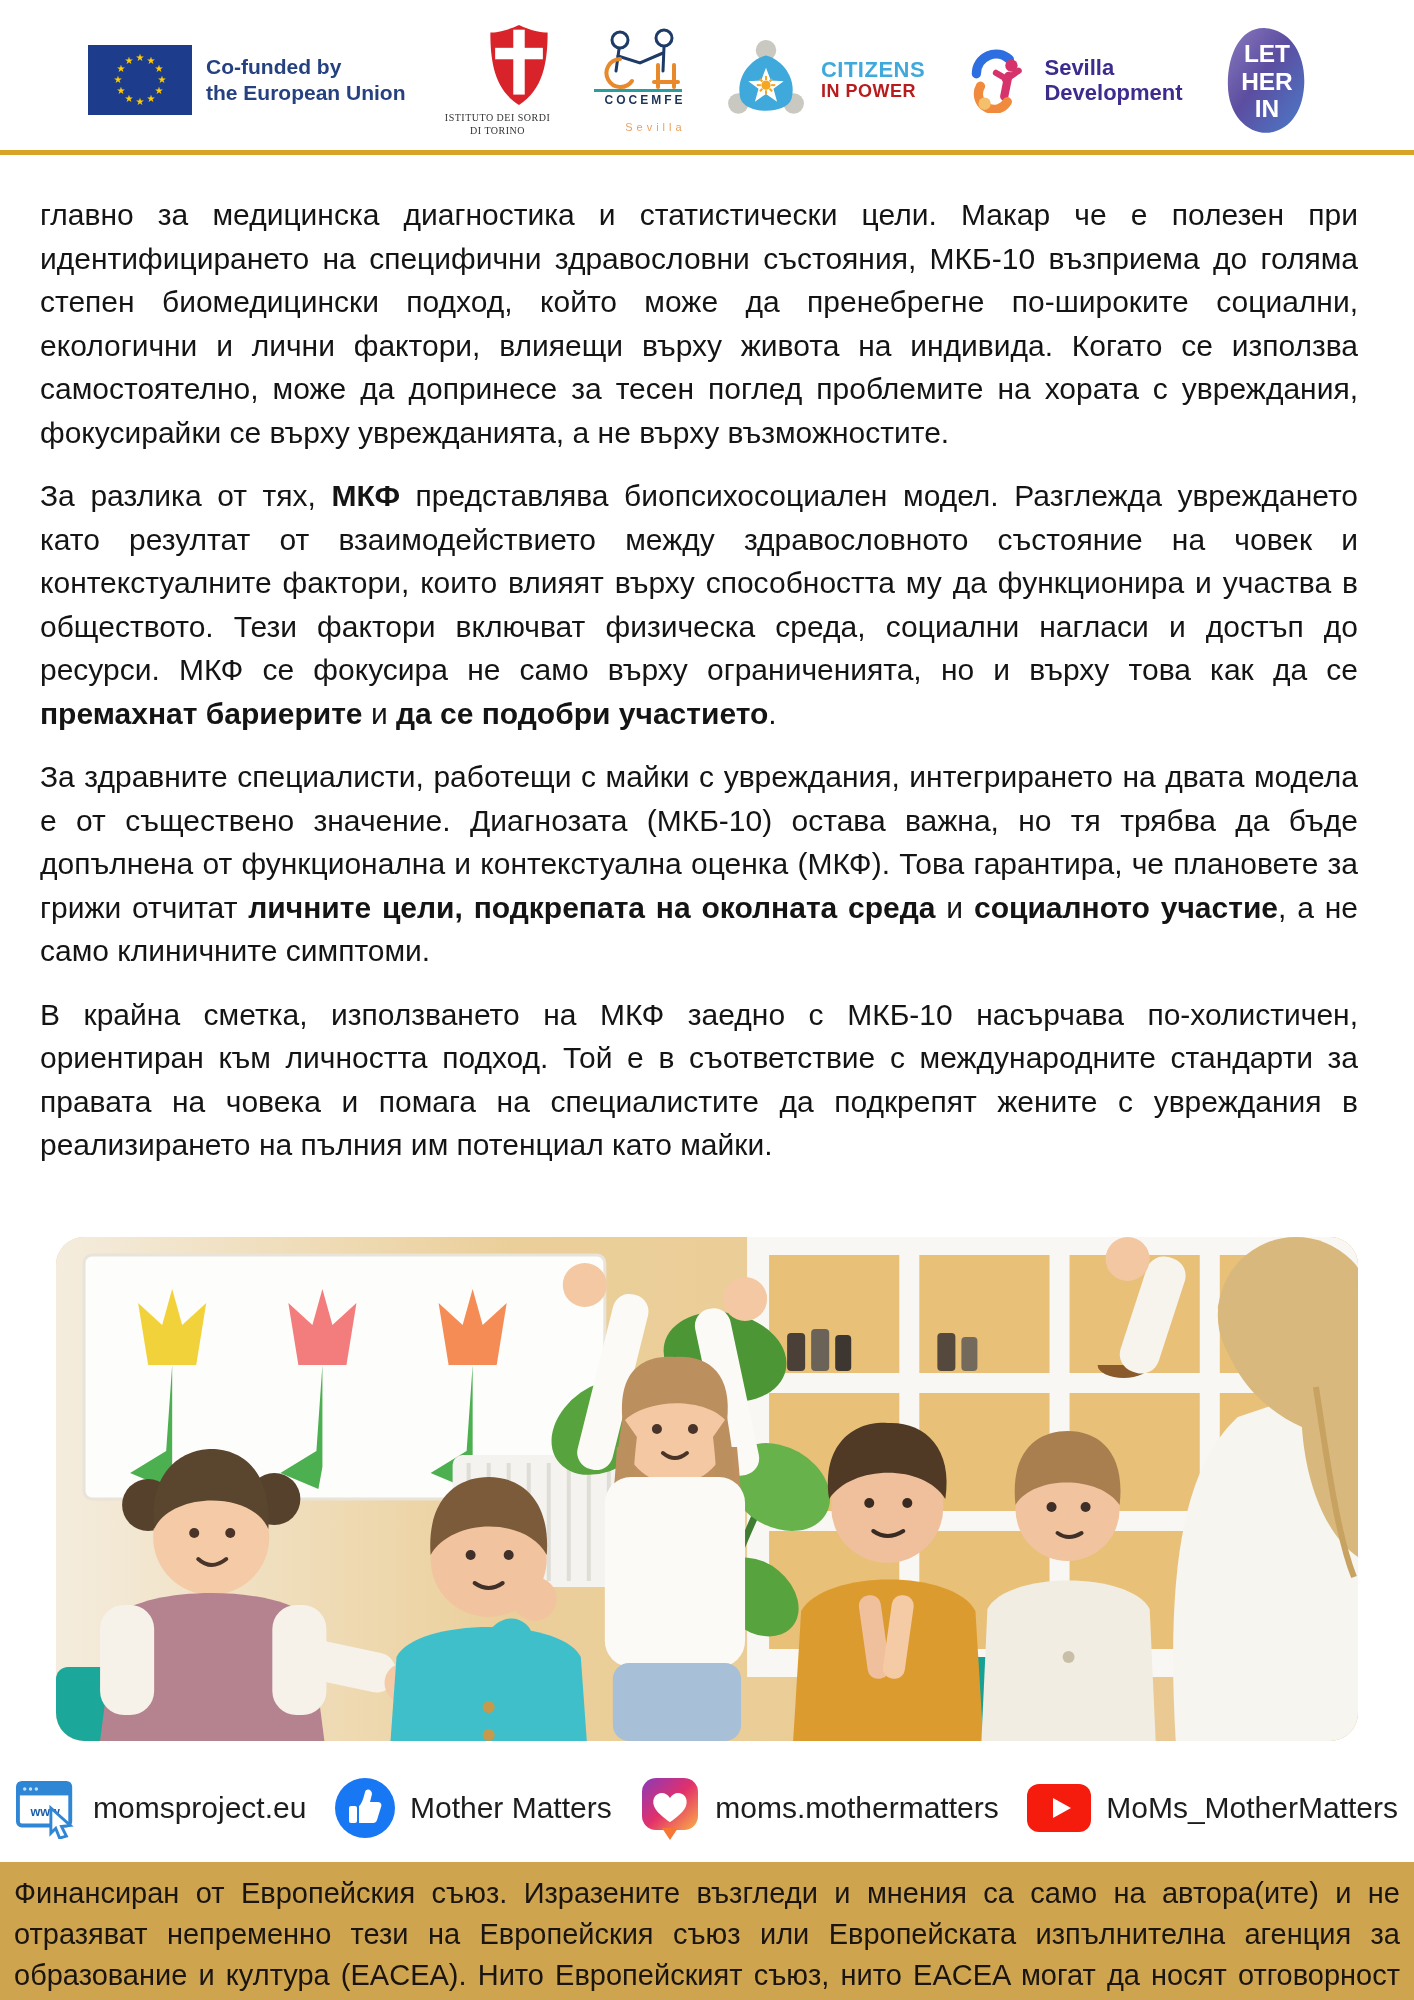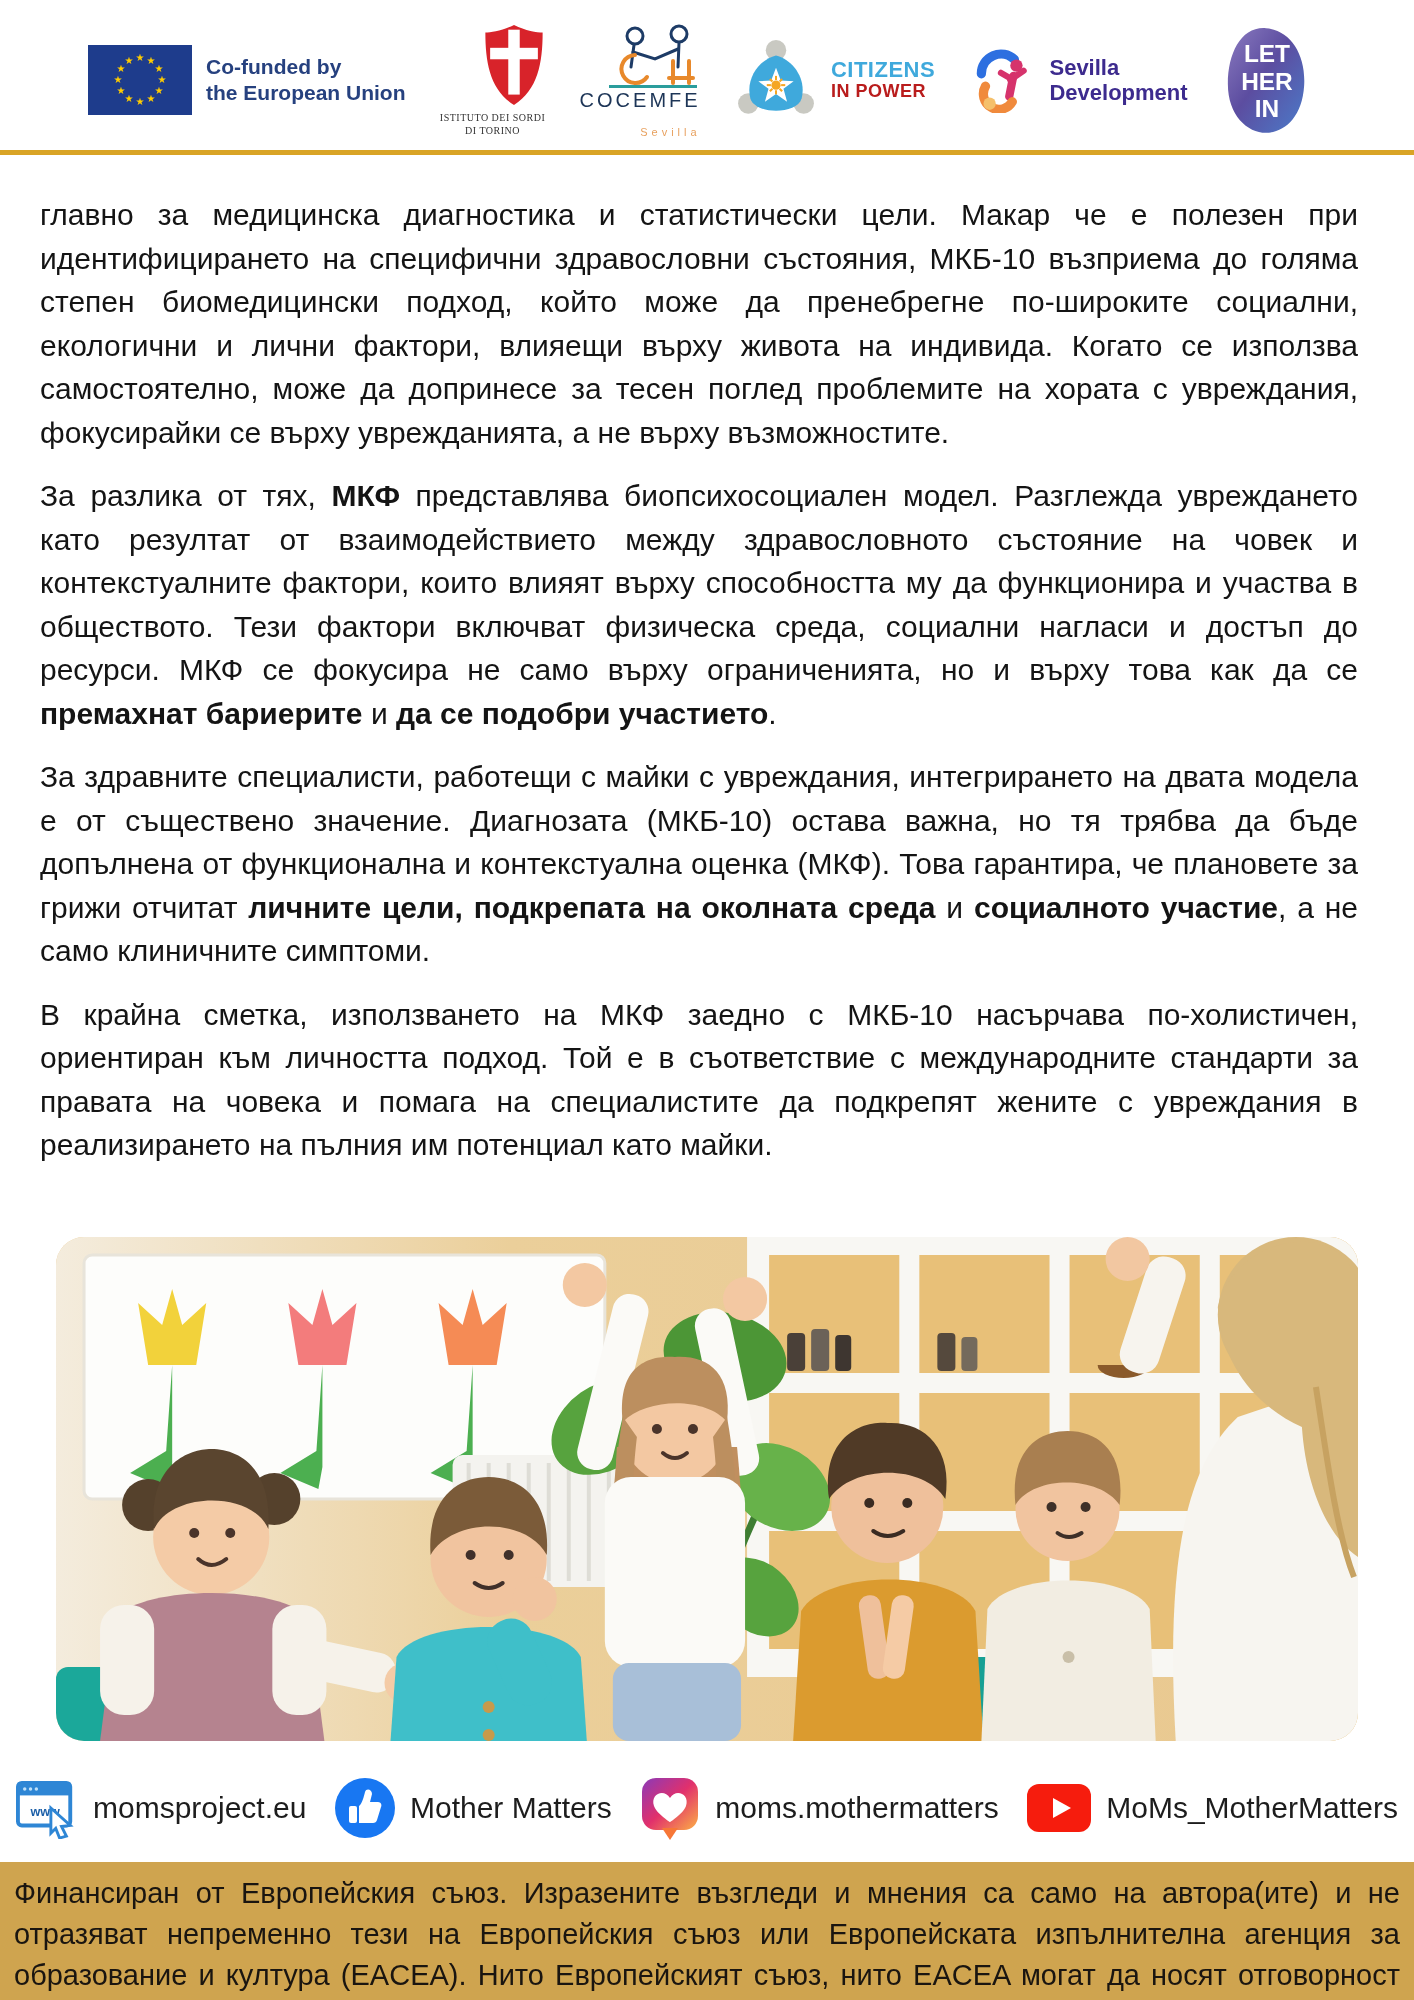--- a/index.html
+++ b/index.html
@@ -6,21 +6,21 @@
   .page{width:1414px;height:2000px;position:relative;background:#ffffff;overflow:hidden;
         font-family:"Liberation Sans", sans-serif;color:#111;}
   
   .header{height:150px;display:flex;align-items:center;justify-content:space-between;
           padding:10px 104px 0 88px;box-sizing:border-box;}
   .logo{display:flex;align-items:center;gap:14px;}
   .logo-col{display:flex;flex-direction:column;align-items:flex-end;}
   .eu-text{font-weight:bold;color:#26417F;font-size:21px;line-height:1.25;}
   .ist-caption{font-family:"Liberation Serif", serif;font-size:10px;color:#333;text-align:center;
                letter-spacing:.5px;line-height:1.3;margin-top:4px;}
-  .cocemfe-name{font-weight:normal;color:#1D3557;font-size:20px;letter-spacing:3px;margin-top:0;}
+  .cocemfe-name{font-weight:bold;color:#1D3557;font-size:12px;letter-spacing:3px;margin-top:0;}
   .cocemfe-sub{font-size:11px;color:#E8A15F;letter-spacing:4px;margin-top:14px;}
   .cip-text1{font-weight:bold;color:#3FA9DC;font-size:22px;letter-spacing:.5px;line-height:1.05;}
   .cip-text2{font-weight:bold;color:#b91c1c;font-size:18px;letter-spacing:.5px;line-height:1.15;}
   .eudev-text{font-weight:bold;color:#3D2B8E;font-size:22px;line-height:1.15;}
   
   .separator{height:5px;background:#D9A426;width:100%;}
   
   .article{padding:38px 56px 0 40px;font-size:30px;line-height:1.45;text-align:justify;color:#141414;}
   .article p{margin:0 0 20px 0;}
   .article b{font-weight:bold;}

